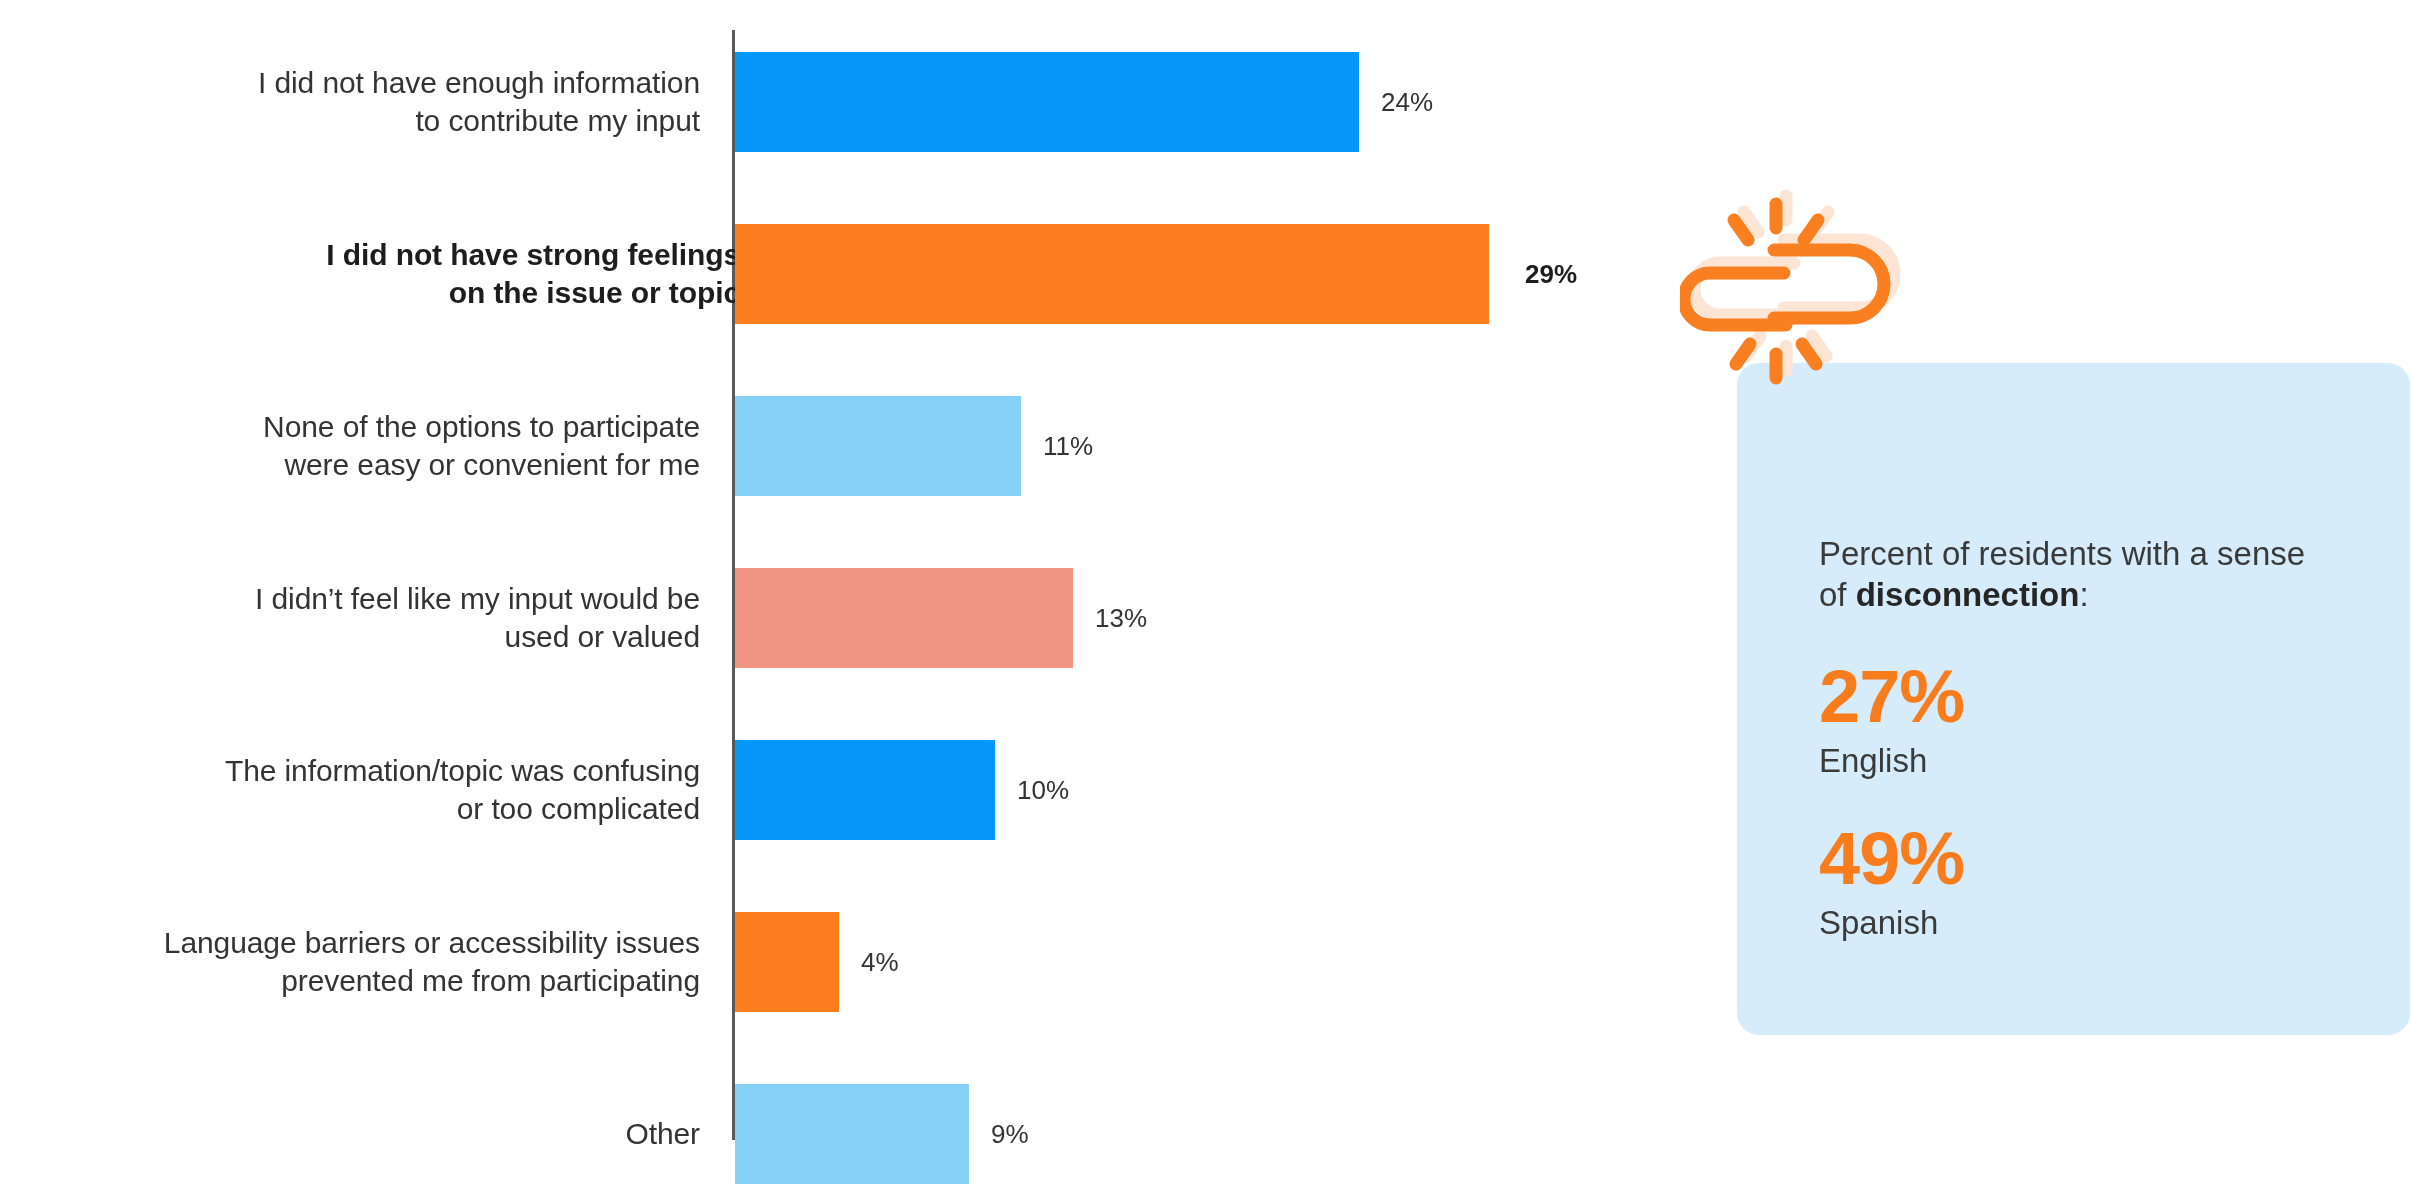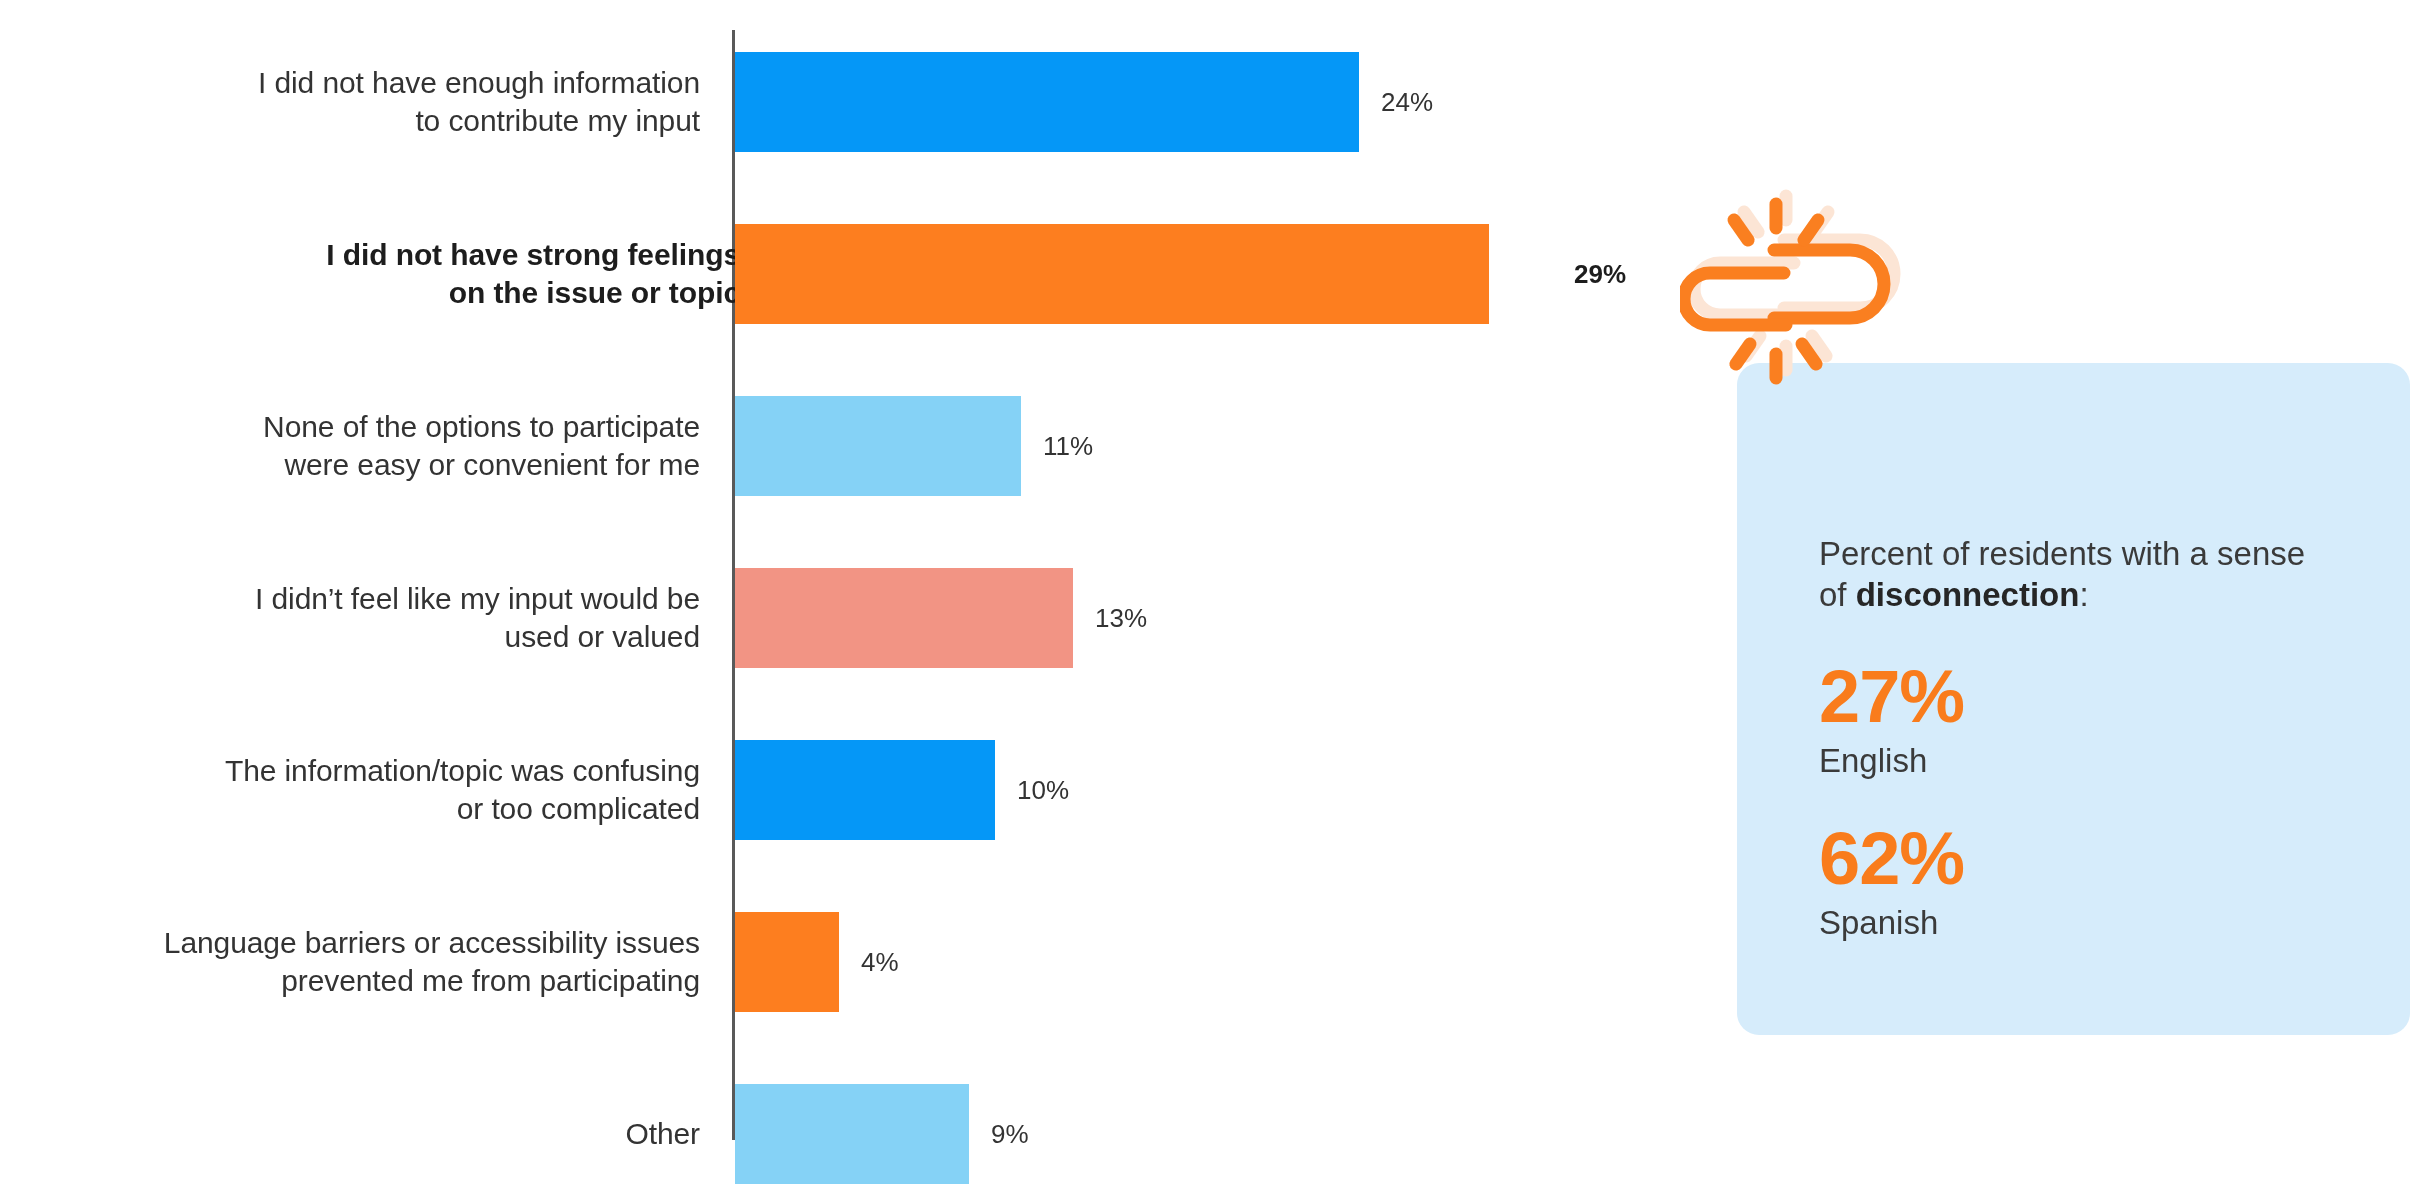--- a/index.html
+++ b/index.html
@@ -141,21 +141,21 @@
       <div class="bar-row" style="top: 52px;">
         <div class="cat-label">I did not have enough information
 to contribute my input</div>
         <div class="bar" style="width: 624px; background: rgb(5, 151, 247);"></div>
         <div class="bar-value" style="left: 1381px;">24%</div>
       </div>
       <div class="bar-row" style="top: 224px; padding-left: 40px;">
         <div class="cat-label emph">I did not have strong feelings
 on the issue or topic</div>
         <div class="bar" style="width: 754px; background: rgb(253, 126, 31);"></div>
-        <div class="bar-value emph" style="left: 1574px;">29%</div>
+        <div class="bar-value emph" style="left: 1525px;">29%</div>
       </div>
       <div class="bar-row" style="top: 396px;">
         <div class="cat-label">None of the options to participate
 were easy or convenient for me</div>
         <div class="bar" style="width: 286px; background: rgb(133, 210, 246);"></div>
         <div class="bar-value" style="left: 1043px;">11%</div>
       </div>
       <div class="bar-row" style="top: 568px;">
         <div class="cat-label">I didn’t feel like my input would be
 used or valued</div>
@@ -187,21 +187,21 @@
     <p class="callout-lead">
       <span>Percent of residents with a sense of </span><b>disconnection</b><span>:</span>
     </p>
 
     <div class="stat-block">
       <div class="stat-number">27%</div>
       <div class="stat-caption">English</div>
     </div>
 
     <div class="stat-block">
-      <div class="stat-number">62%</div>
+      <div class="stat-number">49%</div>
       <div class="stat-caption">Spanish</div>
     </div>
   </div>
 </div>
 
 <div id="clip-icon">
   <svg viewBox="0 0 240 210" xmlns="http://www.w3.org/2000/svg">
 
     <g fill="none" stroke="#fce5d5" stroke-width="13" stroke-linecap="round">
       <path d="M 104 62 L 180 62 A 34 34 0 0 1 180 130 L 104 130"></path>

